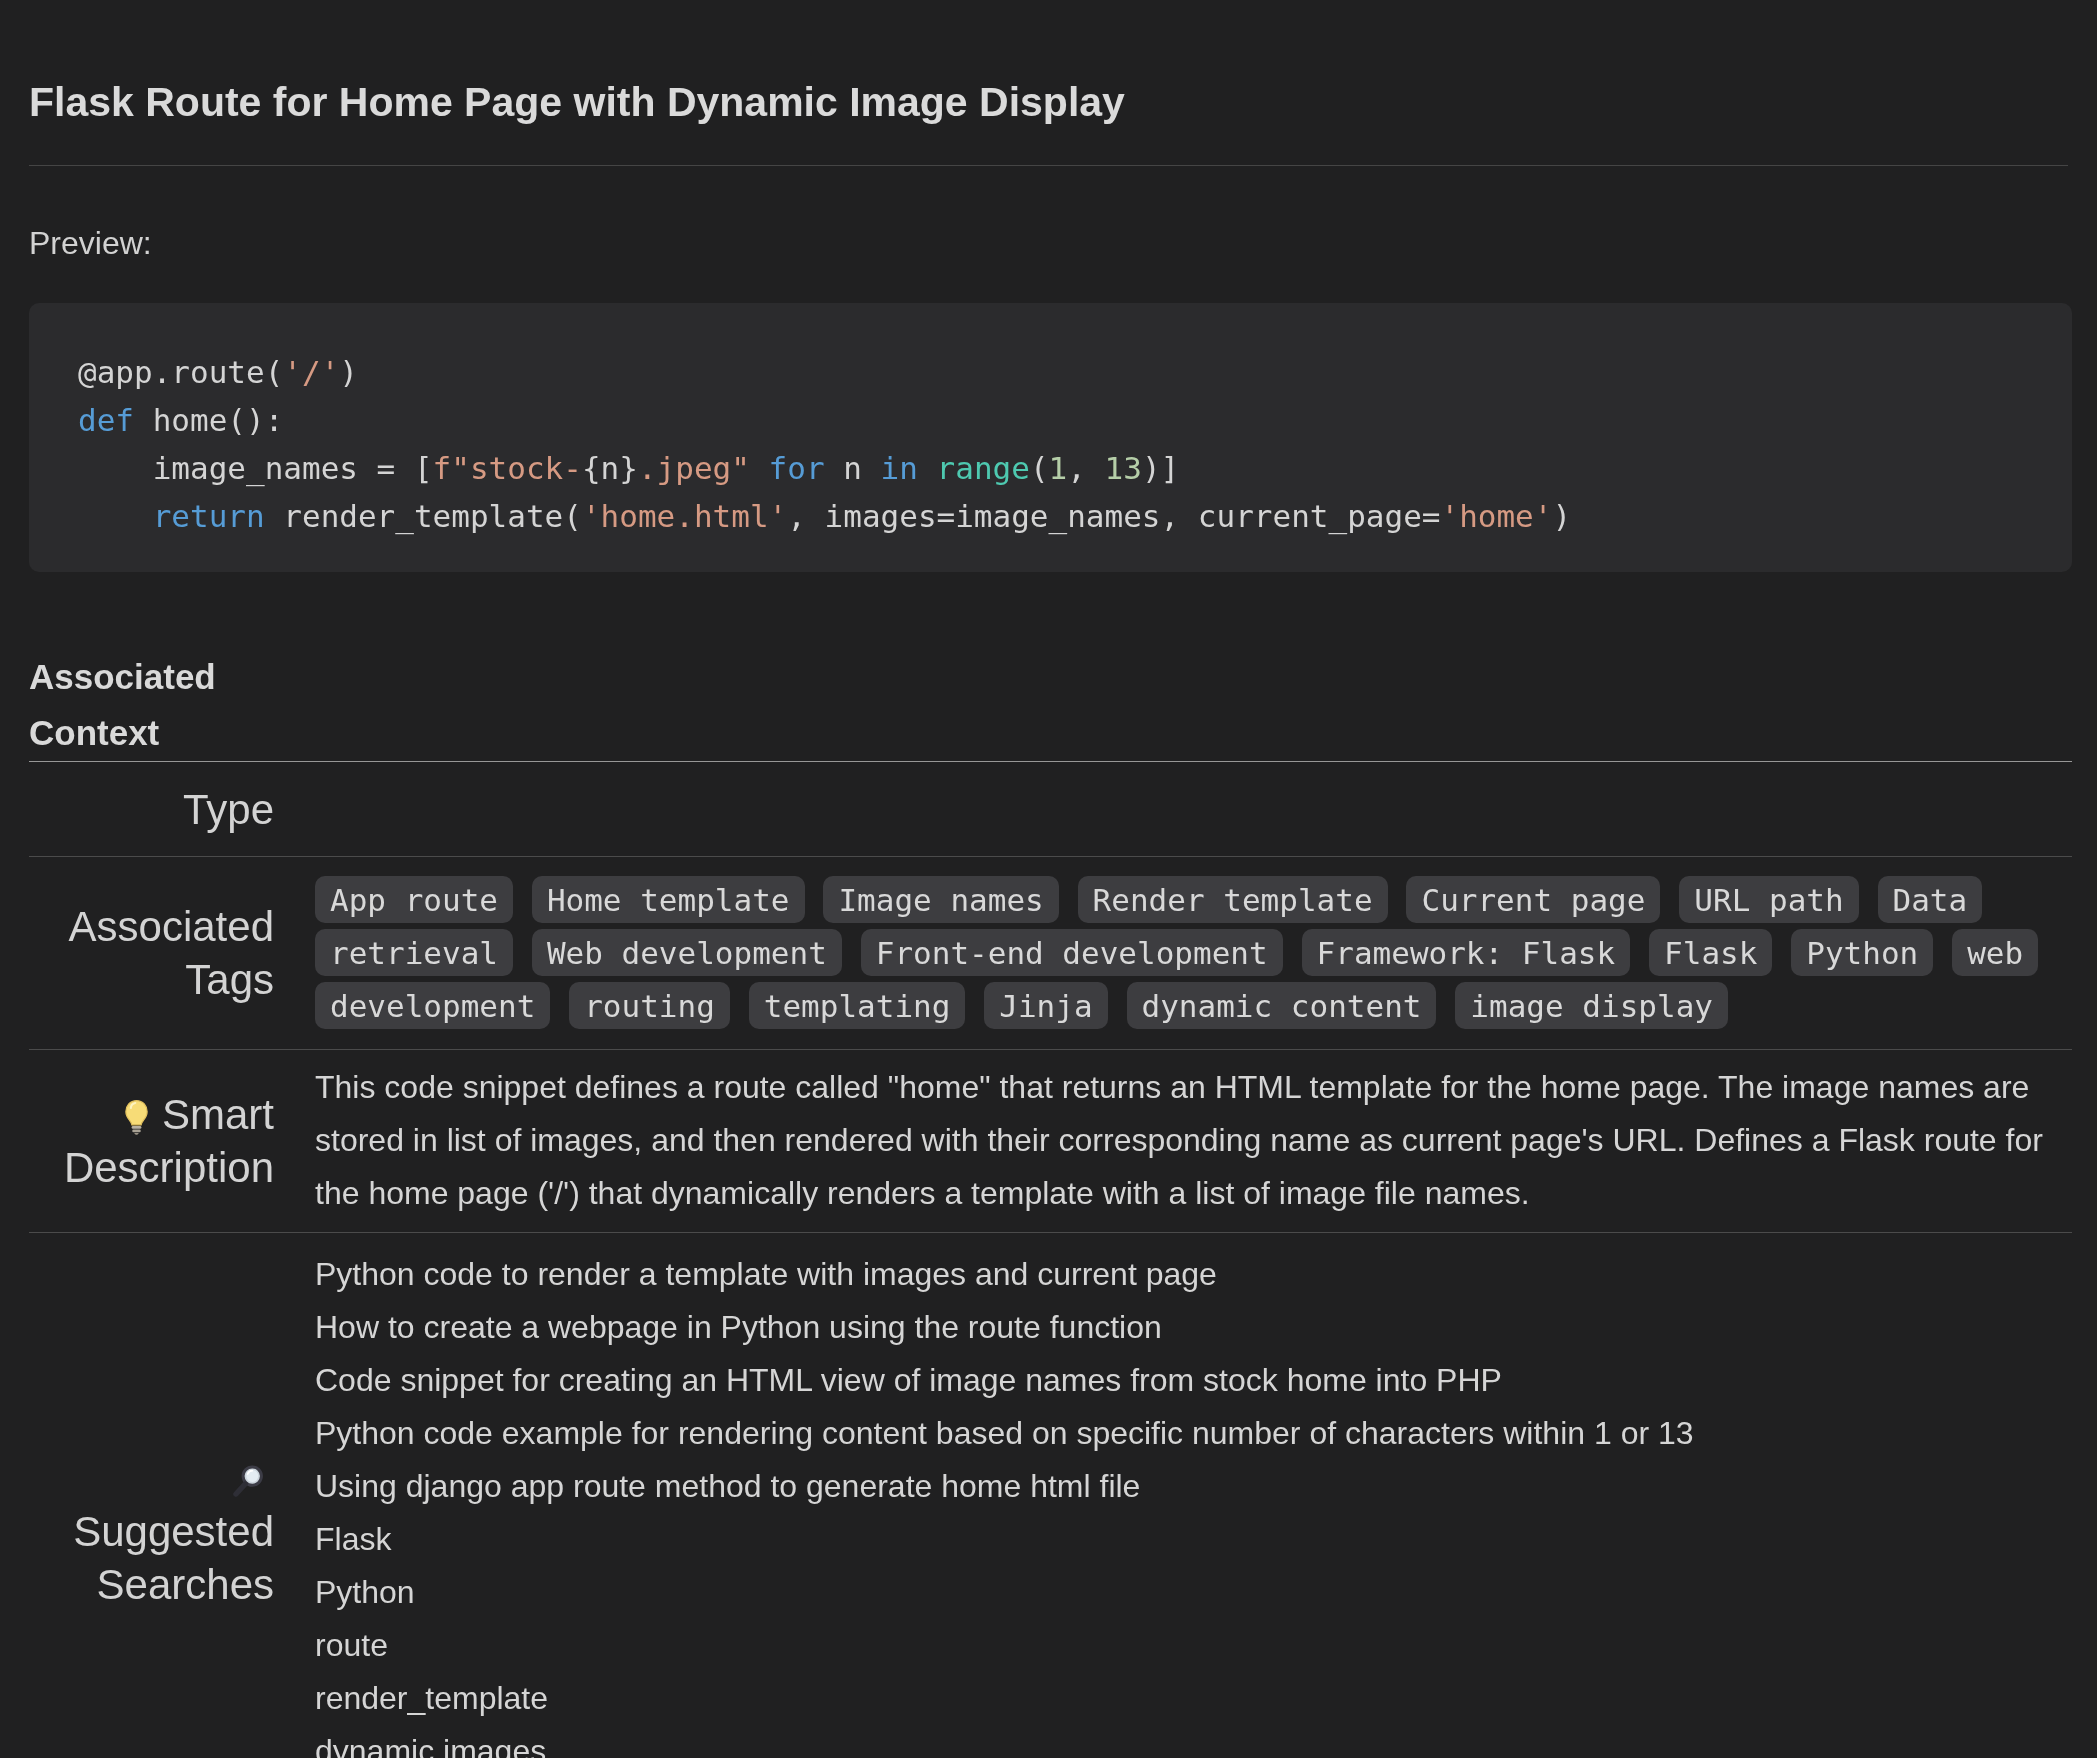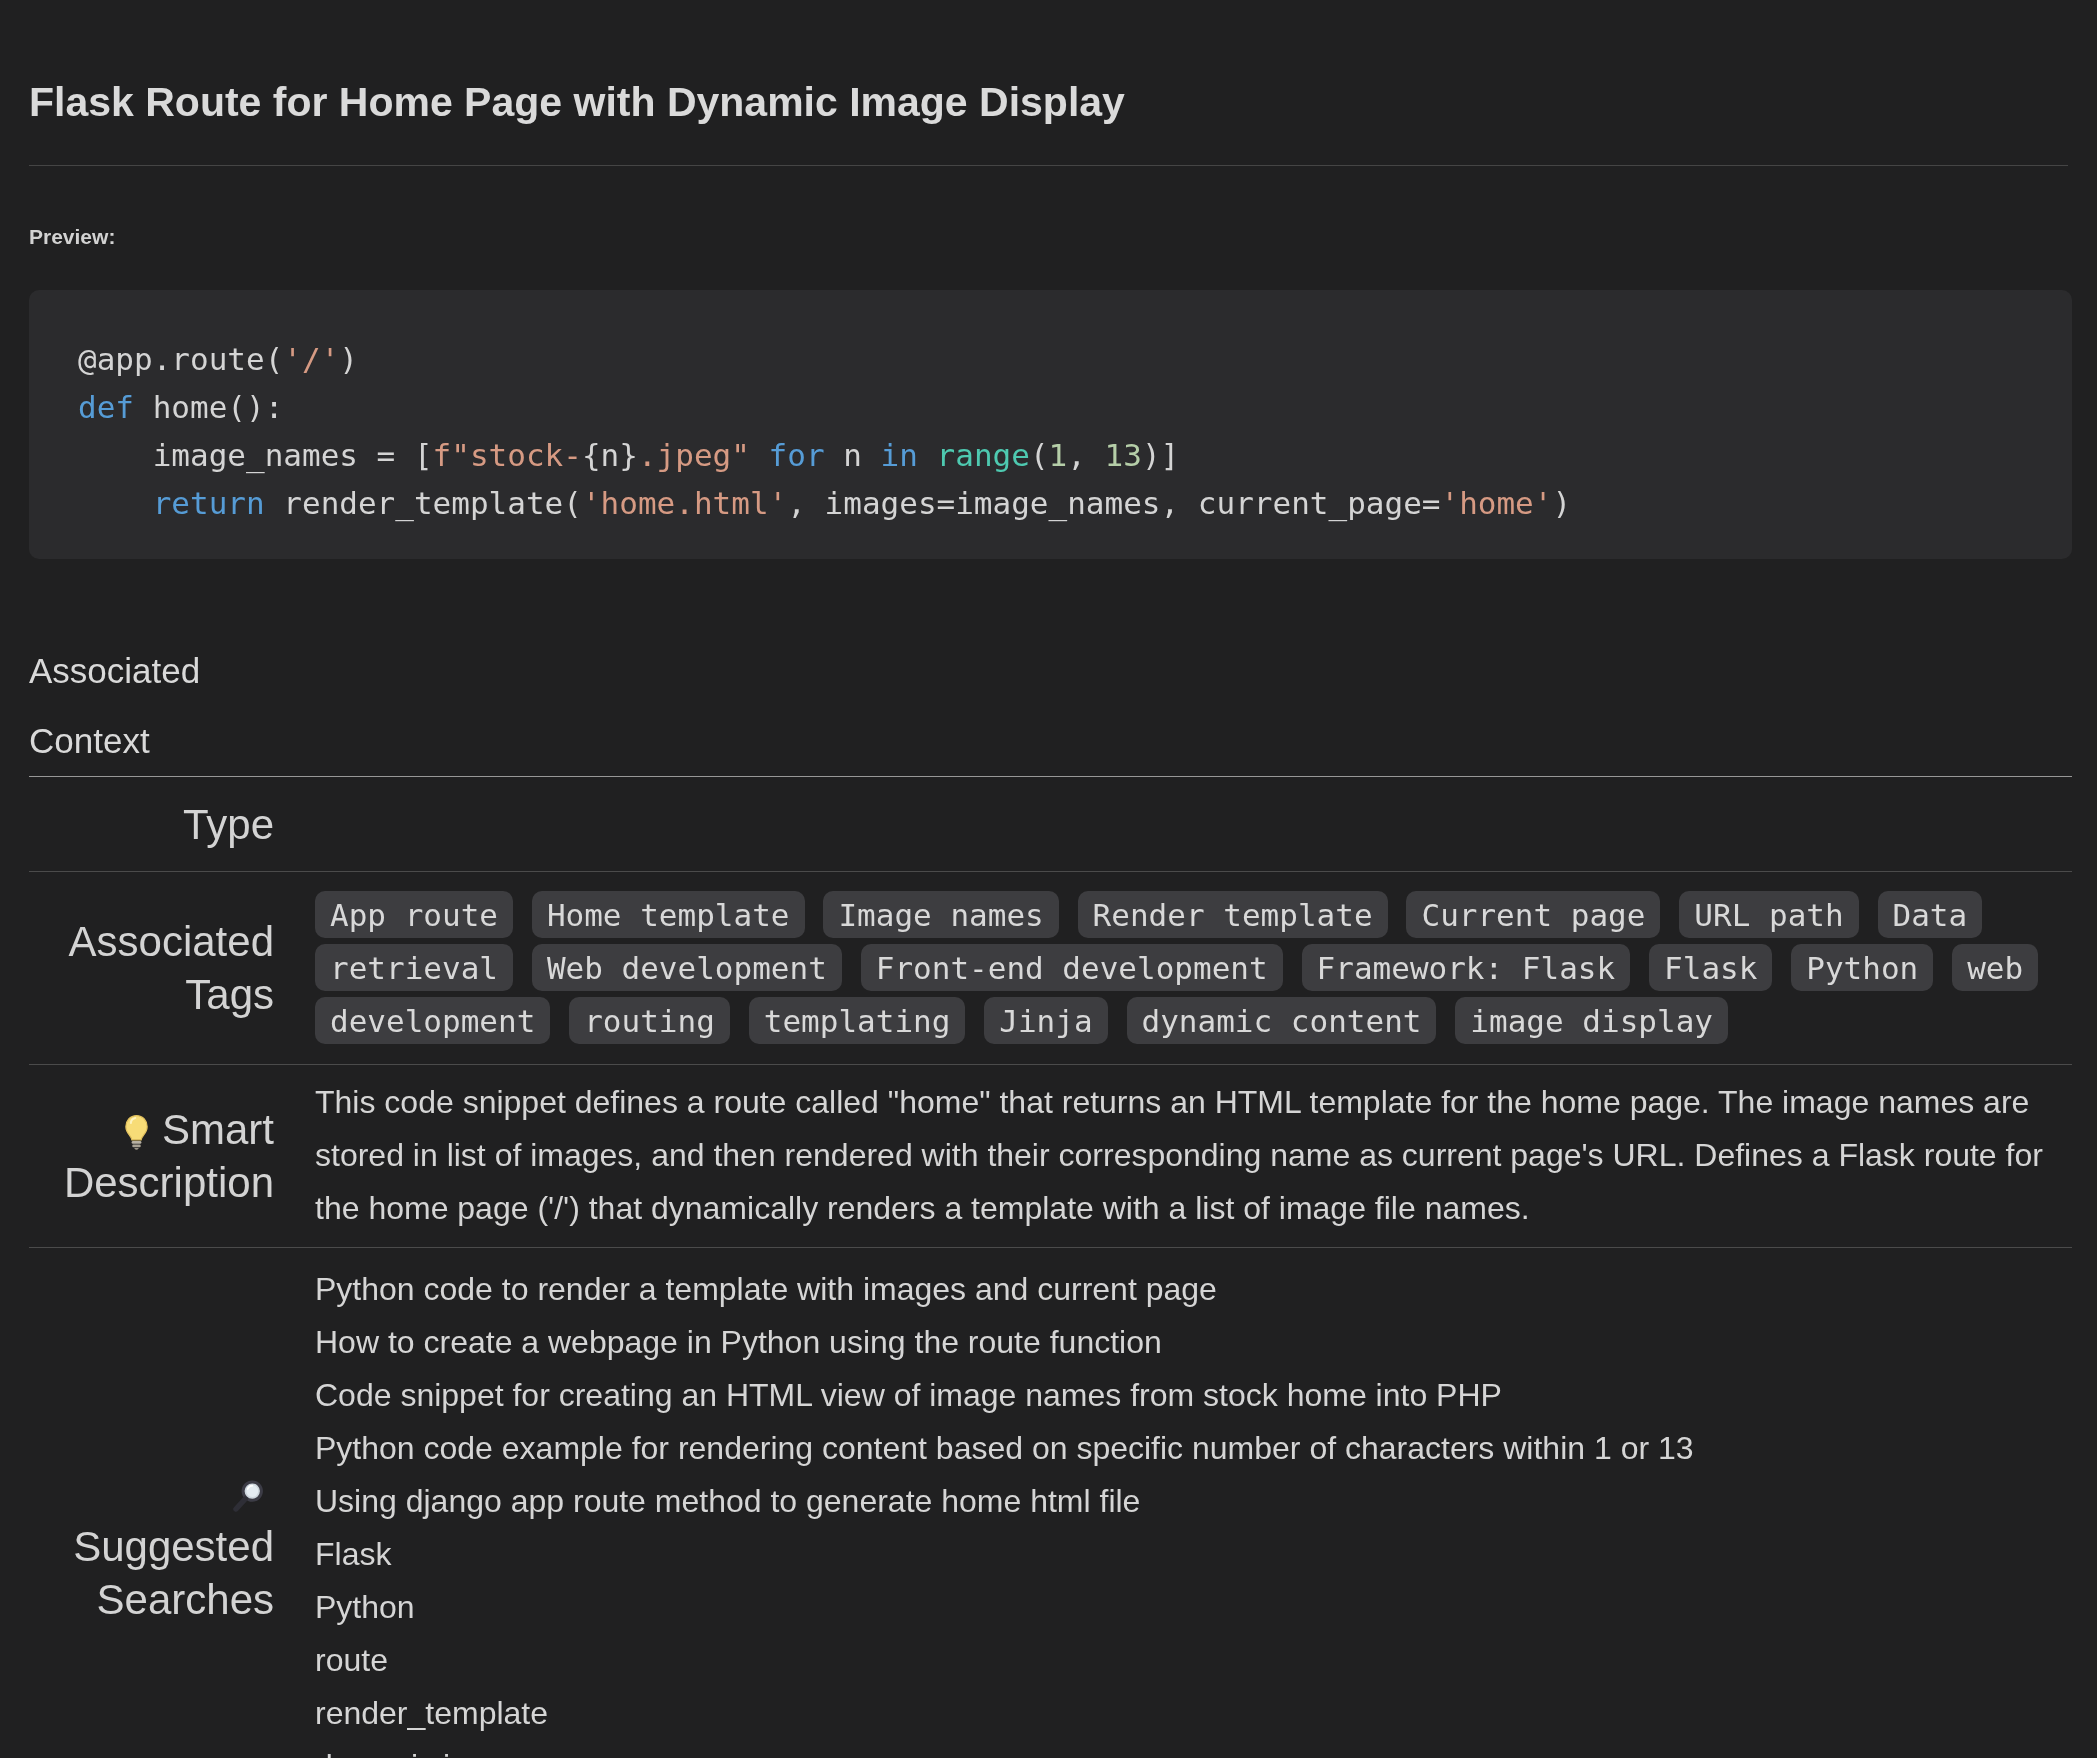--- a/index.html
+++ b/index.html
@@ -13,35 +13,35 @@
     width:2097px;height:1758px;overflow:hidden;
     background:var(--bg);color:var(--text);
     font-family:"Liberation Sans", sans-serif;
   }
   .page{padding:0 29px}
 
   h1.title{
     margin:78px 0 0 0;font-size:41px;line-height:48px;font-weight:bold;color:var(--title);
   }
   .title-rule{border:none;border-top:1.6px solid var(--rule);margin:39px 0 0 0}
-  .preview-label{margin-top:59px;font-size:21px;font-weight:bold;color:#d2d2d2}
+  .preview-label{margin-top:59px;font-size:32px;font-weight:normal;color:#d2d2d2}
 
   .code-block{
     margin-top:41px;background:var(--codebg);border-radius:10px;
     padding:33px 37px 20px 37px;width:2043px;
   }
   pre.code{
     margin:12px;font-family:"DejaVu Sans Mono", monospace;
     font-size:31px;line-height:48px;color:var(--tok-plain);white-space:pre;
   }
   .tok-p{color:var(--tok-plain)} .tok-k{color:var(--tok-kw)} .tok-s{color:var(--tok-str)}
   .tok-b{color:var(--tok-builtin)} .tok-n{color:var(--tok-num)}
 
   .ctx-heading{
-    margin-top:77px;width:247px;font-size:35px;line-height:70px;font-weight:normal;color:#d9d9d9;
+    margin-top:77px;width:247px;font-size:35px;line-height:56px;font-weight:bold;color:#d9d9d9;
   }
   .ctx-table{width:2043px;border-top:1.6px solid var(--rule-strong);margin-top:0}
   .row{
     display:grid;grid-template-columns:286px 1fr;align-items:center;
     border-bottom:1.6px solid var(--rule-row);
   }
   .row.last{border-bottom:none}
   .cell.label{
     padding:16.4px 41px 16.4px 22px;font-size:42px;line-height:53px;color:#d3d3d3;text-align:right;
   }

